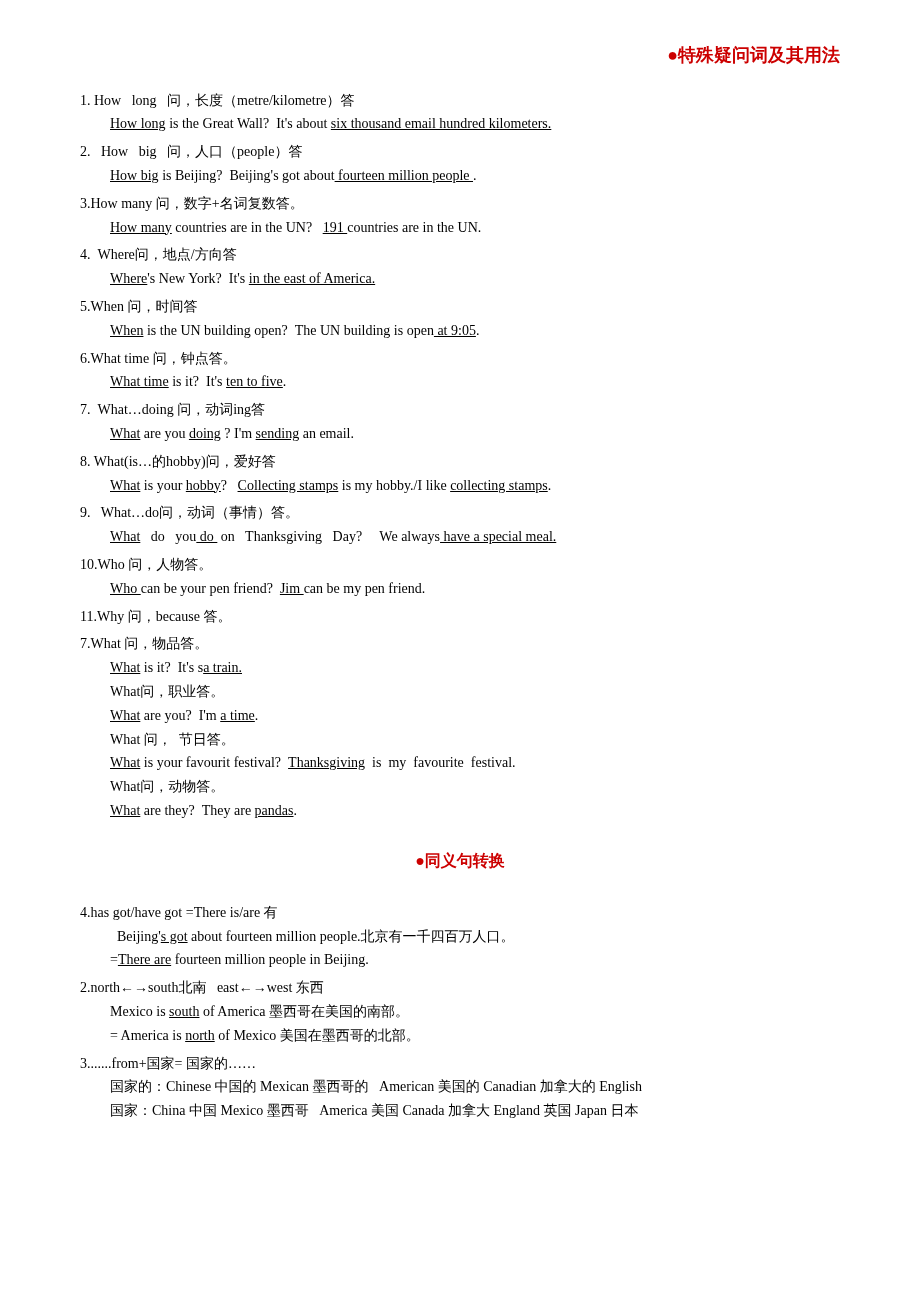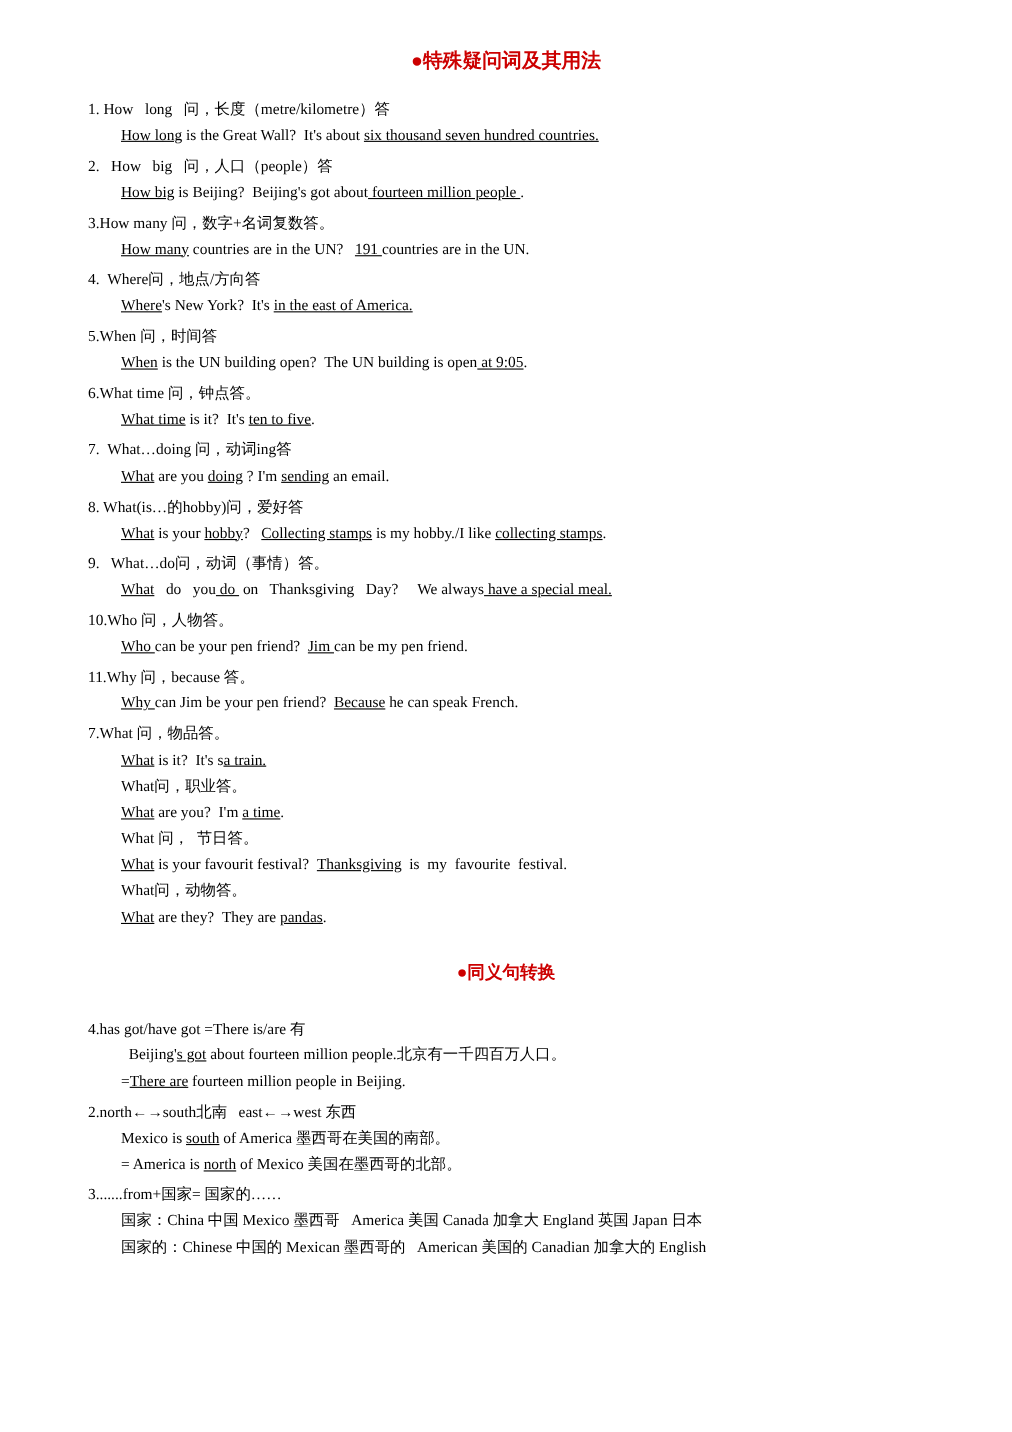--- a/index.html
+++ b/index.html
@@ -11,21 +11,21 @@
       background: #fff;
       font-family: "SimSun", "宋体", serif;
       font-size: 14px;
       color: #000;
       width: 920px;
       min-height: 1302px;
       padding: 40px 80px 40px 80px;
       line-height: 1.7;
     }
     .page-title {
-      text-align: center;
+      text-align: right;
       font-size: 18px;
       font-weight: bold;
       color: #c00;
       margin-bottom: 18px;
     }
     .item {
       margin-bottom: 4px;
       font-family: Liberation Serif, serif;
     }
     u {
@@ -59,21 +59,21 @@
 
 <div class="page-wrapper">
 
   <div class="page-title">
     <span>●特殊疑问词及其用法</span>
   </div>
 
   <div class="item">
     <span>1. How &nbsp; long &nbsp; 问，长度（metre/kilometre）答</span><br>
     <span class="example">
-      <u>How long</u> is the Great Wall? &nbsp;It's about <u>six thousand seven hundred countries.</u>
+      <u>How long</u> is the Great Wall? &nbsp;It's about <u>six thousand email hundred kilometers.</u>
     </span>
   </div>
 
   <div class="item">
     <span>2. &nbsp; How &nbsp; big &nbsp; 问，人口（people）答</span><br>
     <span class="example">
       <u>How big</u> is Beijing? &nbsp;Beijing's got about<u> fourteen million people </u>.
     </span>
   </div>
 
@@ -128,23 +128,20 @@
 
   <div class="item">
     <span>10.Who 问，人物答。</span><br>
     <span class="example">
       <u>Who </u>can be your pen friend? &nbsp;<u>Jim </u>can be my pen friend.
     </span>
   </div>
 
   <div class="item">
     <span>11.Why 问，because 答。</span><br>
-    <span class="example">
-      <u>Why </u>can Jim be your pen friend? &nbsp;<u>Because</u> he can speak French.
-    </span>
   </div>
 
   <div class="item">
     <span>7.What 问，物品答。</span><br>
     <span class="example">
       <u>What</u> is it? &nbsp;It's s<u>a train.</u>
     </span>
     <span class="example">
       What问，职业答。
     </span>
@@ -185,21 +182,21 @@
       Mexico is <u>south</u> of America 墨西哥在美国的南部。
     </span>
     <span class="example">
       = America is <u>north</u> of Mexico 美国在墨西哥的北部。
     </span>
   </div>
 
   <div class="item">
     <span>3.......from+国家= 国家的……</span><br>
     <span class="example">
+      国家的：Chinese 中国的 Mexican 墨西哥的 &nbsp; American 美国的 Canadian 加拿大的 English
+    </span>
+    <span class="example">
       国家：China 中国 Mexico 墨西哥 &nbsp; America 美国 Canada 加拿大 England 英国 Japan 日本
-    </span>
-    <span class="example">
-      国家的：Chinese 中国的 Mexican 墨西哥的 &nbsp; American 美国的 Canadian 加拿大的 English
     </span>
   </div>
 
   <div class="page-num">1</div>
 </div>
 
 </body></html>

